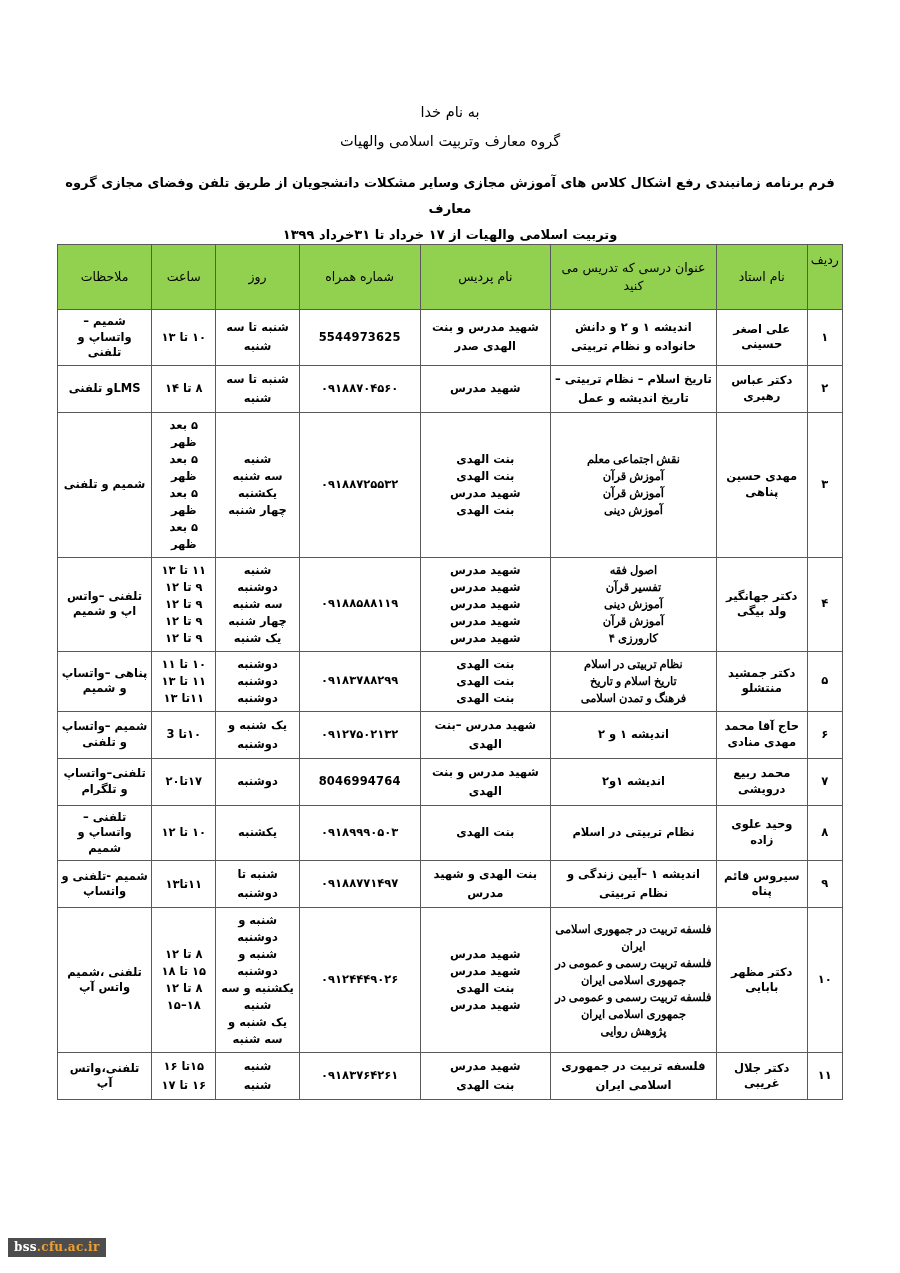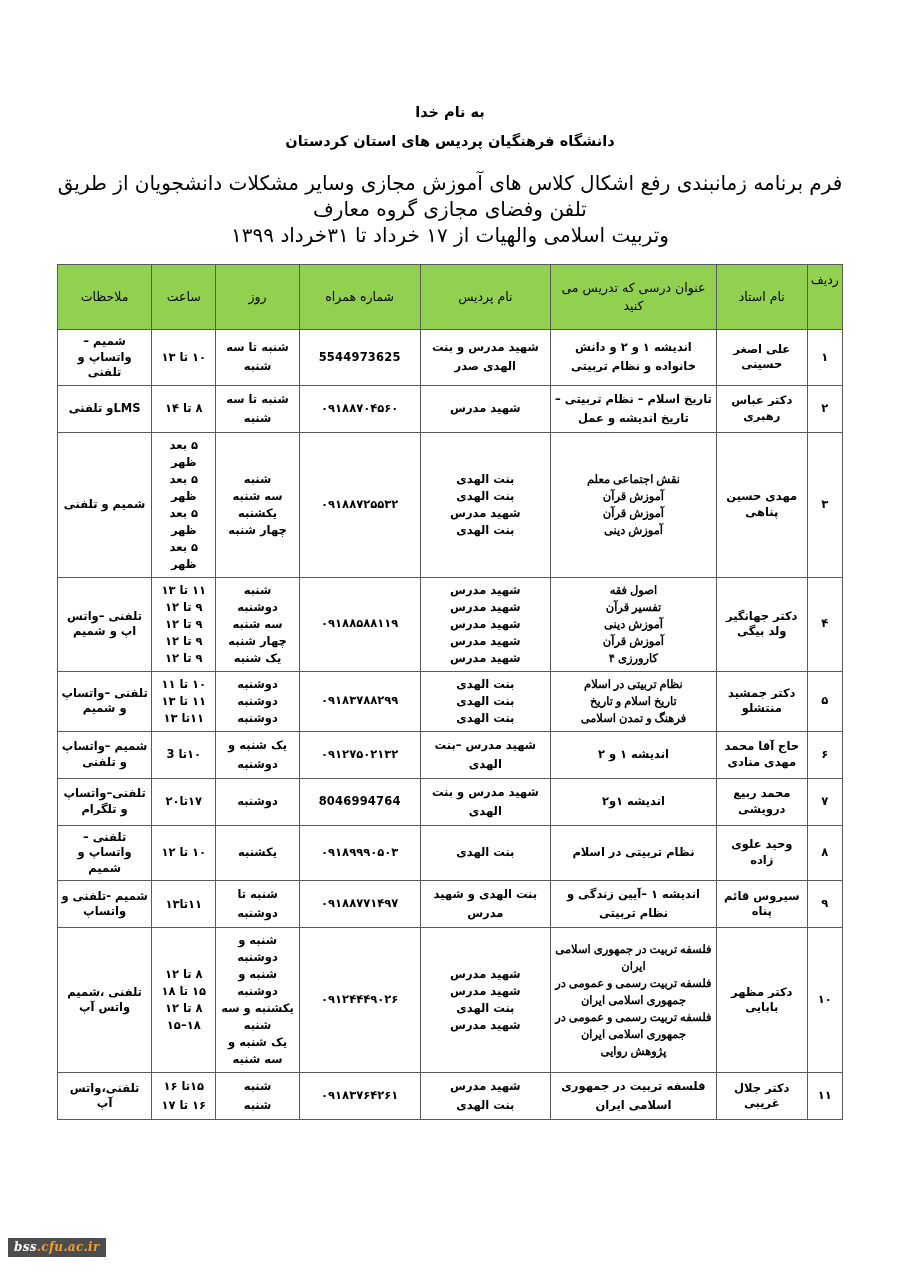--- a/index.html
+++ b/index.html
@@ -28,38 +28,38 @@
     position: absolute;
     top: 98px;
     left: 0;
     width: 900px;
     text-align: center;
     direction: rtl;
   }
   .hl {
     font-size: 14.5px;
     line-height: 29px;
-    font-weight: bold;
+    font-weight: normal;
     white-space: nowrap;
   }
   .title-block {
     margin-top: 14px;
-    font-weight: normal;
-    font-size: 20px;
+    font-weight: bold;
+    font-size: 13px;
     line-height: 26px;
     padding: 0 44px;
   }
   .title-line {
     display: block;
   }
 
   
   .tbl-wrap {
     position: absolute;
-    top: 264px;
+    top: 244px;
     right: 57px;
     width: 739px;
     direction: rtl;
   }
   table.sched {
     border-collapse: collapse;
     width: 786px;
     table-layout: fixed;
     direction: rtl;
   }
@@ -107,37 +107,36 @@
   .stack.tight span { line-height: 17px; }
 
   
   .watermark {
     position: absolute;
     left: 8px;
     top: 1238px;
     background: #4d4d4d;
     color: #ffffff;
     font-family: "DejaVu Serif", "Liberation Serif", serif;
-    font-style: italic;
     font-weight: bold;
     font-size: 12px;
     padding: 2px 6px 3px 6px;
     letter-spacing: .3px;
     direction: ltr;
   }
   .watermark .dom { color: #f0a030; }
 </style>
 </head>
 <body>
 
 <div class="page">
 
   <div class="heading">
     <div class="hl">به نام خدا</div>
-    <div class="hl">دانشگاه فرهنگیان پردیس های استان کردستان</div>
+    <div class="hl">گروه معارف وتربیت اسلامی والهیات</div>
     <div class="title-block">
       <span class="title-line">فرم برنامه زمانبندی رفع اشکال کلاس های آموزش مجازی وسایر مشکلات دانشجویان از طریق تلفن وفضای مجازی گروه معارف</span>
       <span class="title-line">وتربیت اسلامی والهیات از ۱۷ خرداد تا ۳۱خرداد ۱۳۹۹</span>
     </div>
   </div>
 
   <div class="tbl-wrap">
     <table class="sched">
       <colgroup>
         <col class="c-radif">
@@ -319,21 +318,21 @@
                 <span>دوشنبه</span>
               </span>
             </td>
             <td>
               <span class="stack tight">
                 <span>۱۰ تا ۱۱</span>
                 <span>۱۱ تا ۱۳</span>
                 <span>۱۱تا ۱۳</span>
               </span>
             </td>
-            <td>تلفنی –واتساپ و شمیم</td>
+            <td>پناهی –واتساپ و شمیم</td>
           </tr>
           <tr>
             <td class="num">۶</td>
             <td>حاج آقا محمد مهدی منادی</td>
             <td class="onvan">
               <span class="stack">
                 <span>اندیشه ۱ و ۲</span>
               </span>
             </td>
             <td>

